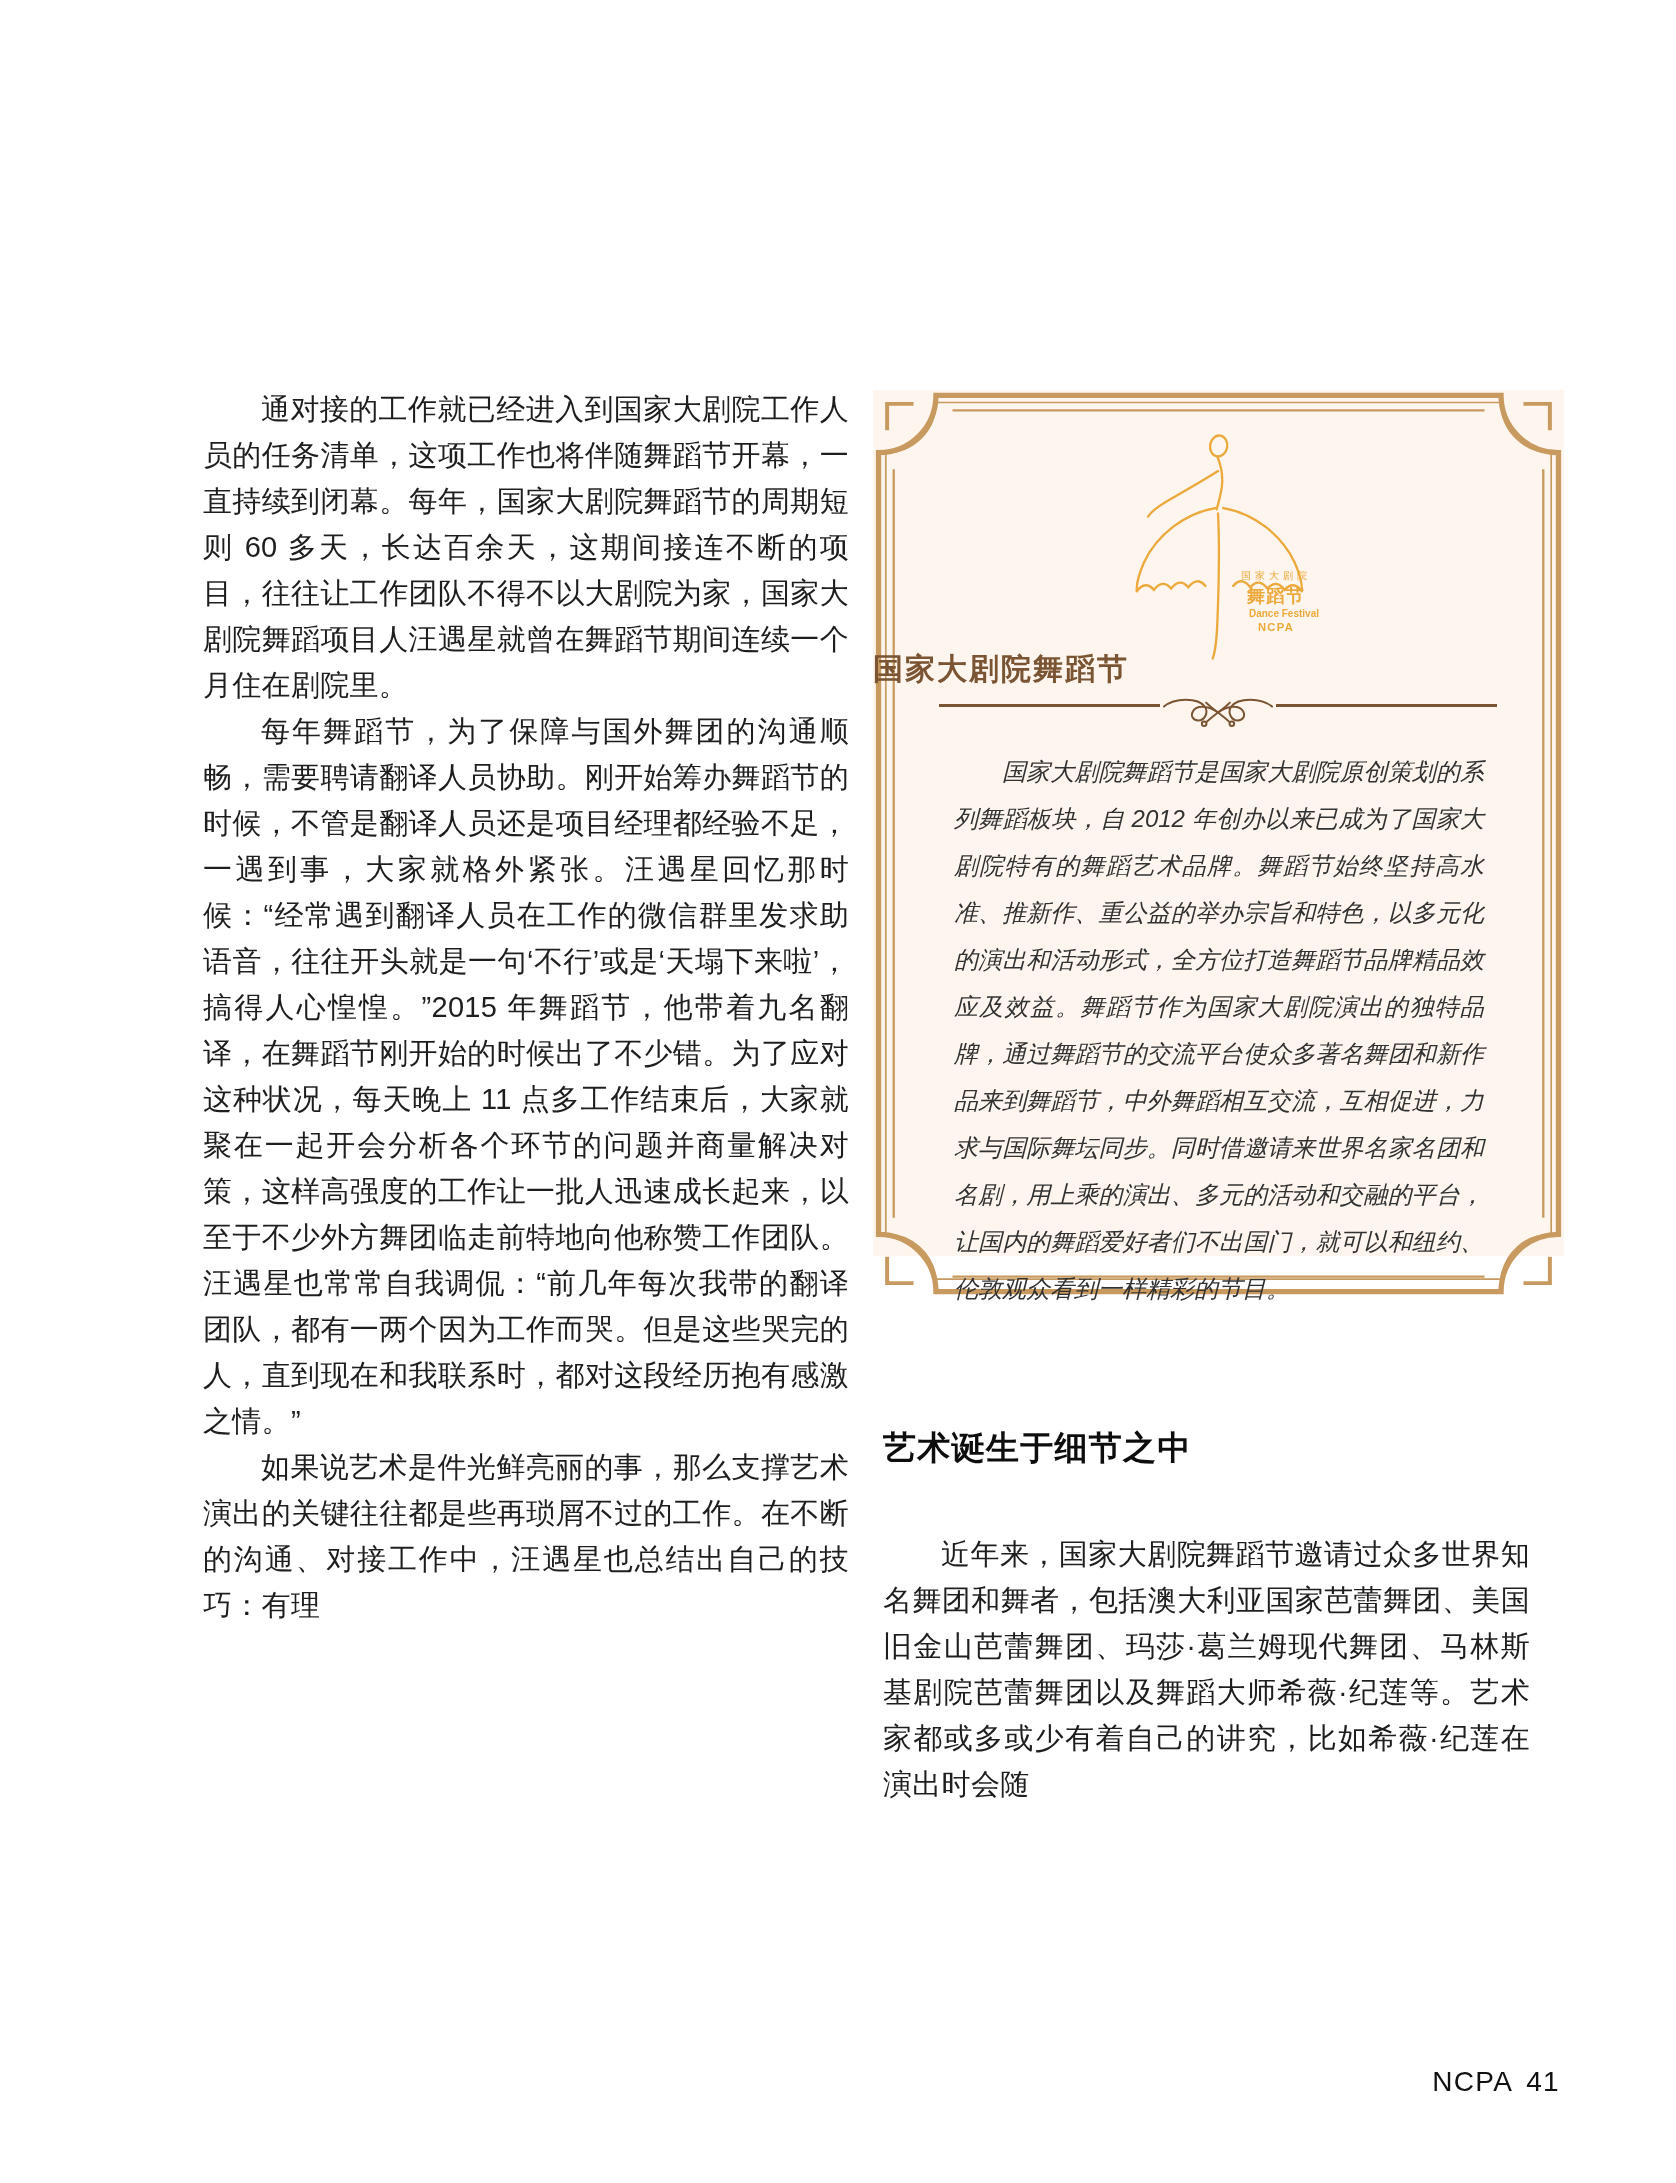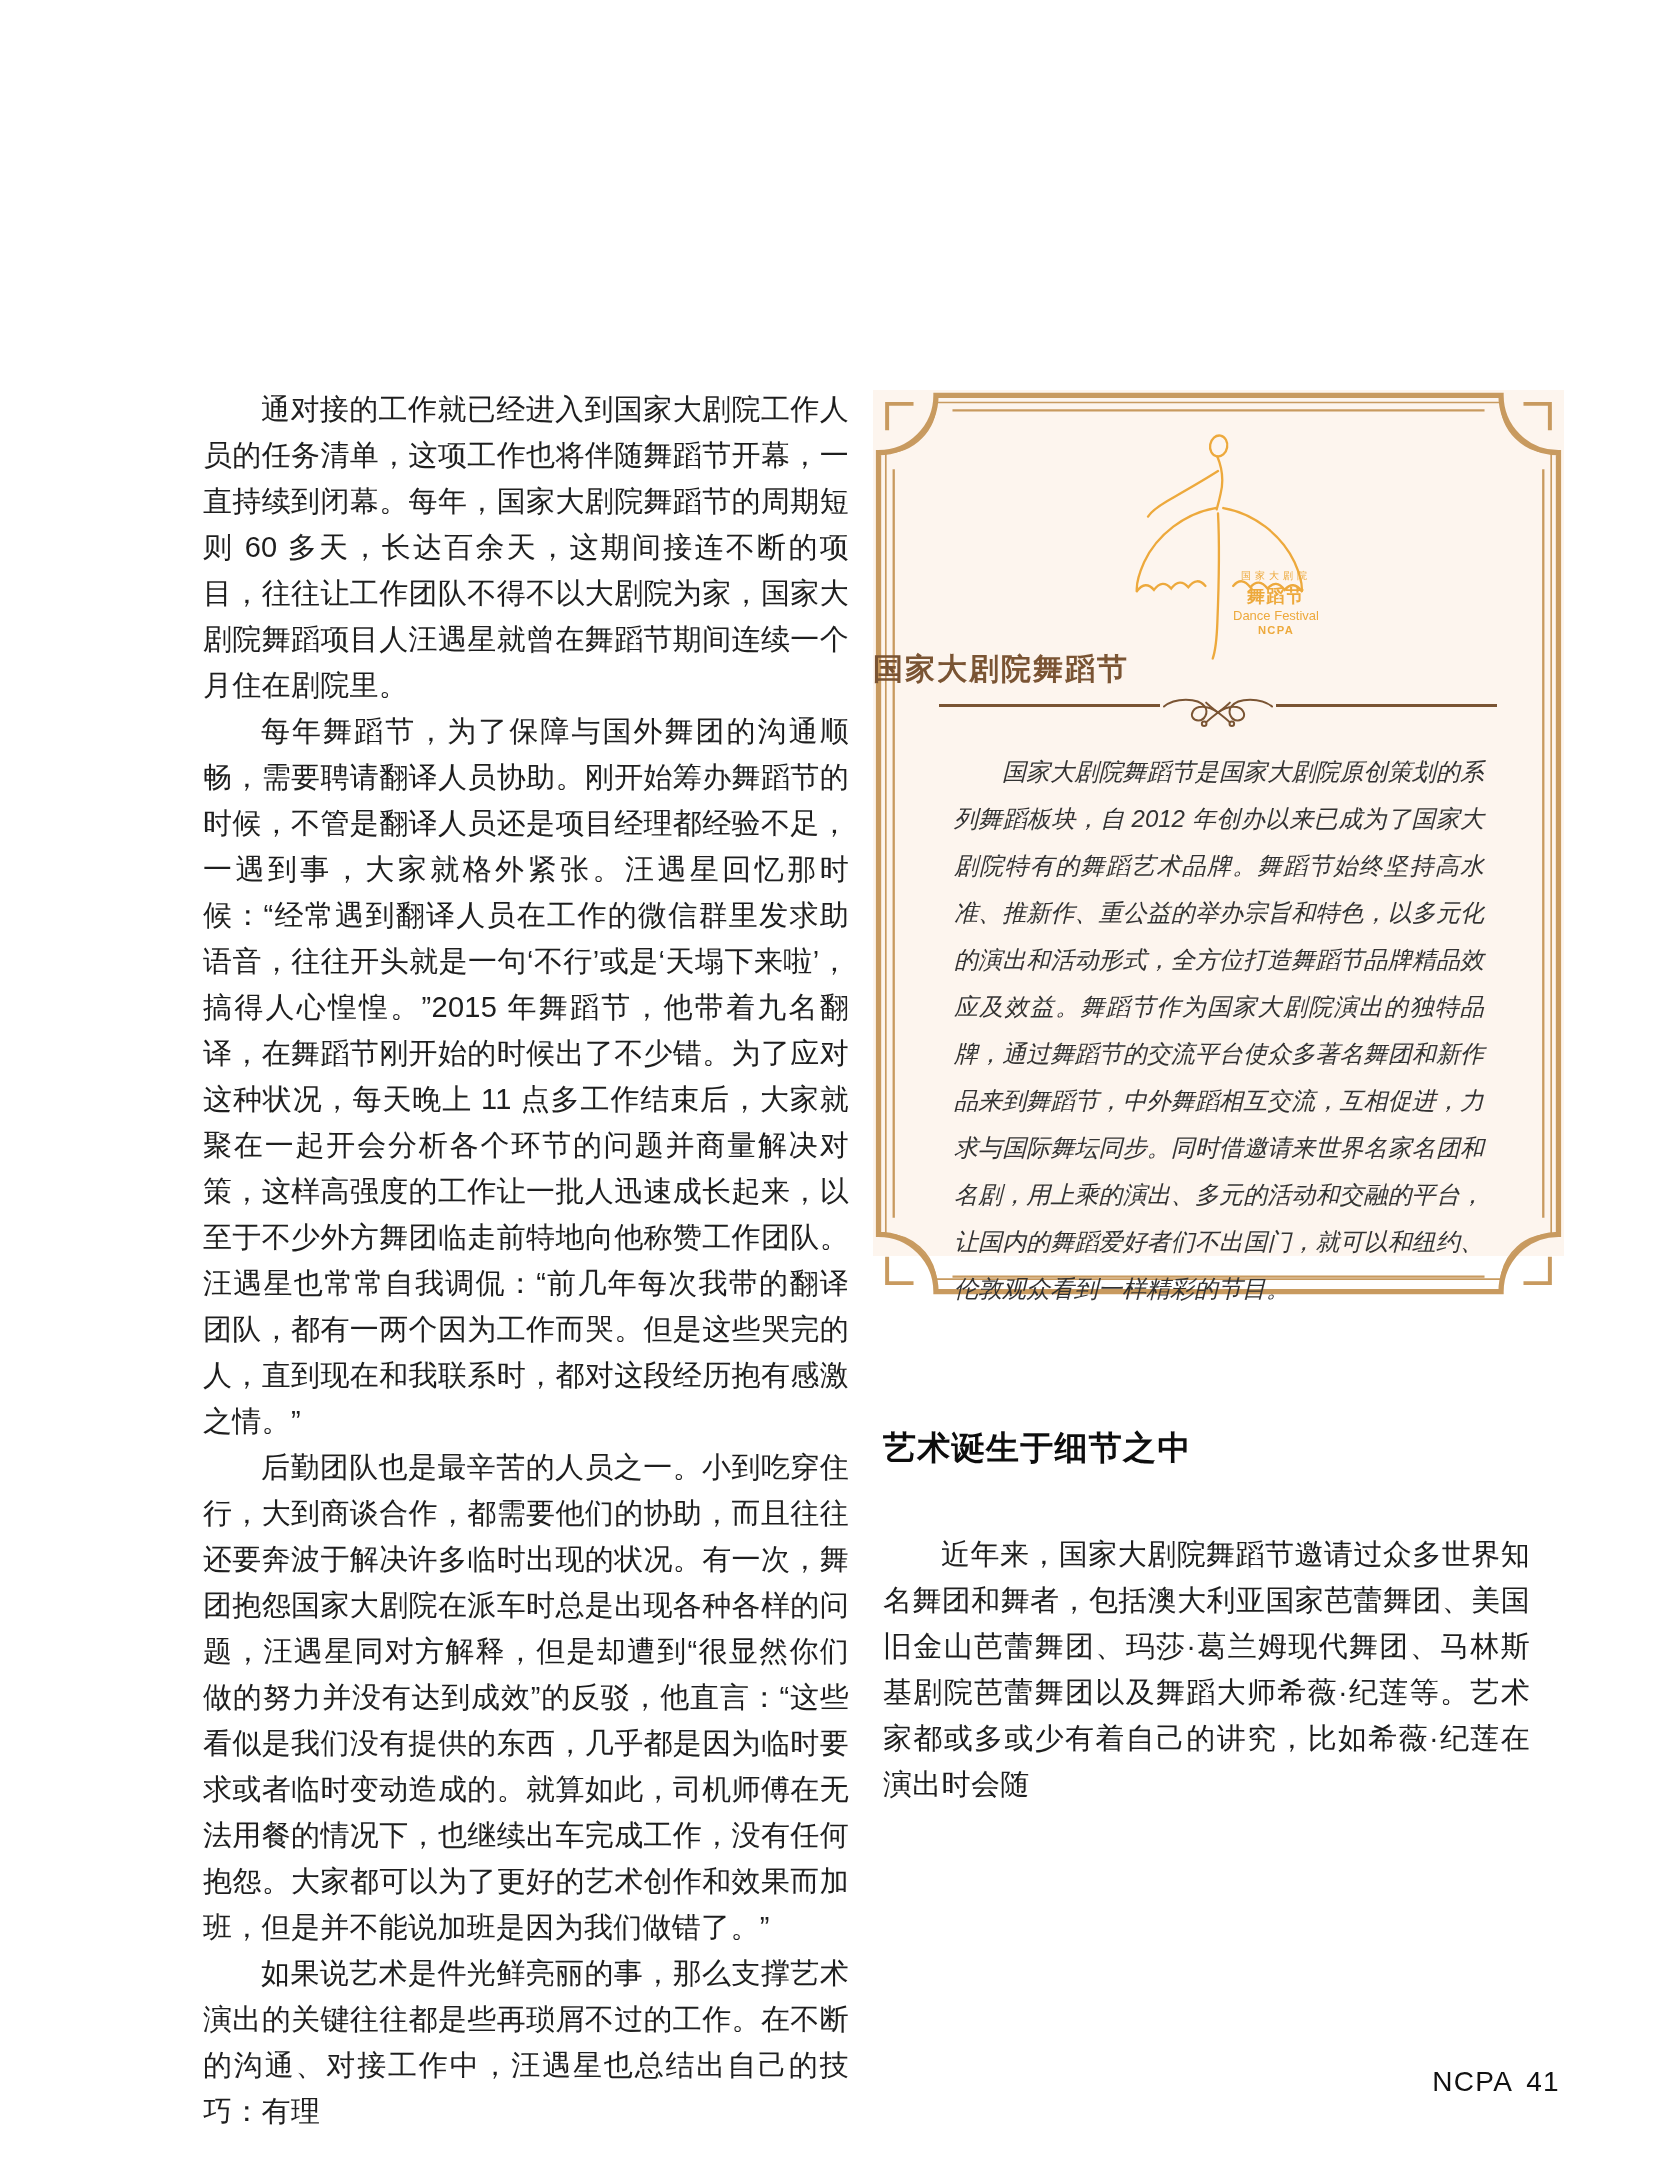--- a/index.html
+++ b/index.html
@@ -42,21 +42,21 @@
     background:#fdf5ee;
   }
   .festival-card .frame{position:absolute;left:0;top:0;}
   .dancer{position:absolute;left:246px;top:40px;}
   .logo-text{
     position:absolute;left:360px;top:181px;width:86px;
     text-align:center;color:#eda93c;line-height:1;
   }
   .logo-text .org-cn{font-size:10px;letter-spacing:4px;margin-bottom:6px;white-space:nowrap;}
   .logo-text .name-cn{font-size:18px;font-weight:700;letter-spacing:1.3px;margin-bottom:4px;white-space:nowrap;}
-  .logo-text .name-en{font-size:13px;font-weight:400;margin-bottom:2.6px;white-space:nowrap;}
+  .logo-text .name-en{font-size:10px;font-weight:700;margin-bottom:2.6px;white-space:nowrap;text-align:right;}
   .logo-text .org-en{font-size:11.2px;font-weight:700;letter-spacing:1.3px;white-space:nowrap;}
   .card-title{
     position:absolute;left:0;top:259px;width:100%;
     text-align:left;
     font-size:30px;font-weight:800;
     color:#7a5433;letter-spacing:2px;
   }
   .card-divider{position:absolute;left:66px;top:306px;width:559px;height:33px;}
   .card-divider .dline{position:absolute;top:8px;height:2.6px;background:#7a5433;}
   .card-divider .dline.left{left:0;width:221px;}
@@ -78,21 +78,20 @@
   .page-footer .num{margin-left:13px;}
 </style>
 </head>
 <body>
 
 <div class="page">
 
   <div class="col col-left">
     <p>通对接的工作就已经进入到国家大剧院工作人员的任务清单，这项工作也将伴随舞蹈节开幕，一直持续到闭幕。每年，国家大剧院舞蹈节的周期短则 60 多天，长达百余天，这期间接连不断的项目，往往让工作团队不得不以大剧院为家，国家大剧院舞蹈项目人汪遇星就曾在舞蹈节期间连续一个月住在剧院里。</p>
     <p>每年舞蹈节，为了保障与国外舞团的沟通顺畅，需要聘请翻译人员协助。刚开始筹办舞蹈节的时候，不管是翻译人员还是项目经理都经验不足，一遇到事，大家就格外紧张。汪遇星回忆那时候：“经常遇到翻译人员在工作的微信群里发求助语音，往往开头就是一句‘不行’或是‘天塌下来啦’，搞得人心惶惶。”2015 年舞蹈节，他带着九名翻译，在舞蹈节刚开始的时候出了不少错。为了应对这种状况，每天晚上 11 点多工作结束后，大家就聚在一起开会分析各个环节的问题并商量解决对策，这样高强度的工作让一批人迅速成长起来，以至于不少外方舞团临走前特地向他称赞工作团队。汪遇星也常常自我调侃：“前几年每次我带的翻译团队，都有一两个因为工作而哭。但是这些哭完的人，直到现在和我联系时，都对这段经历抱有感激之情。”</p>
-    <p>后勤团队也是最辛苦的人员之一。小到吃穿住行，大到商谈合作，都需要他们的协助，而且往往还要奔波于解决许多临时出现的状况。有一次，舞团抱怨国家大剧院在派车时总是出现各种各样的问题，汪遇星同对方解释，但是却遭到“很显然你们做的努力并没有达到成效”的反驳，他直言：“这些看似是我们没有提供的东西，几乎都是因为临时要求或者临时变动造成的。就算如此，司机师傅在无法用餐的情况下，也继续出车完成工作，没有任何抱怨。大家都可以为了更好的艺术创作和效果而加班，但是并不能说加班是因为我们做错了。”</p>
     <p>如果说艺术是件光鲜亮丽的事，那么支撑艺术演出的关键往往都是些再琐屑不过的工作。在不断的沟通、对接工作中，汪遇星也总结出自己的技巧：有理</p>
   </div>
 
   <div class="festival-card">
 
     <svg class="frame" width="691" height="907" viewBox="0 0 1046 1374">
       <g fill="none" stroke="#c89a5f">
 
         <path stroke-width="8" d="M 95,8 H 951 A 87,87 0 0 0 1038,95 V 1279 A 87,87 0 0 0 951,1366 H 95 A 87,87 0 0 0 8,1279 V 95 A 87,87 0 0 0 95,8 Z"></path>
 

